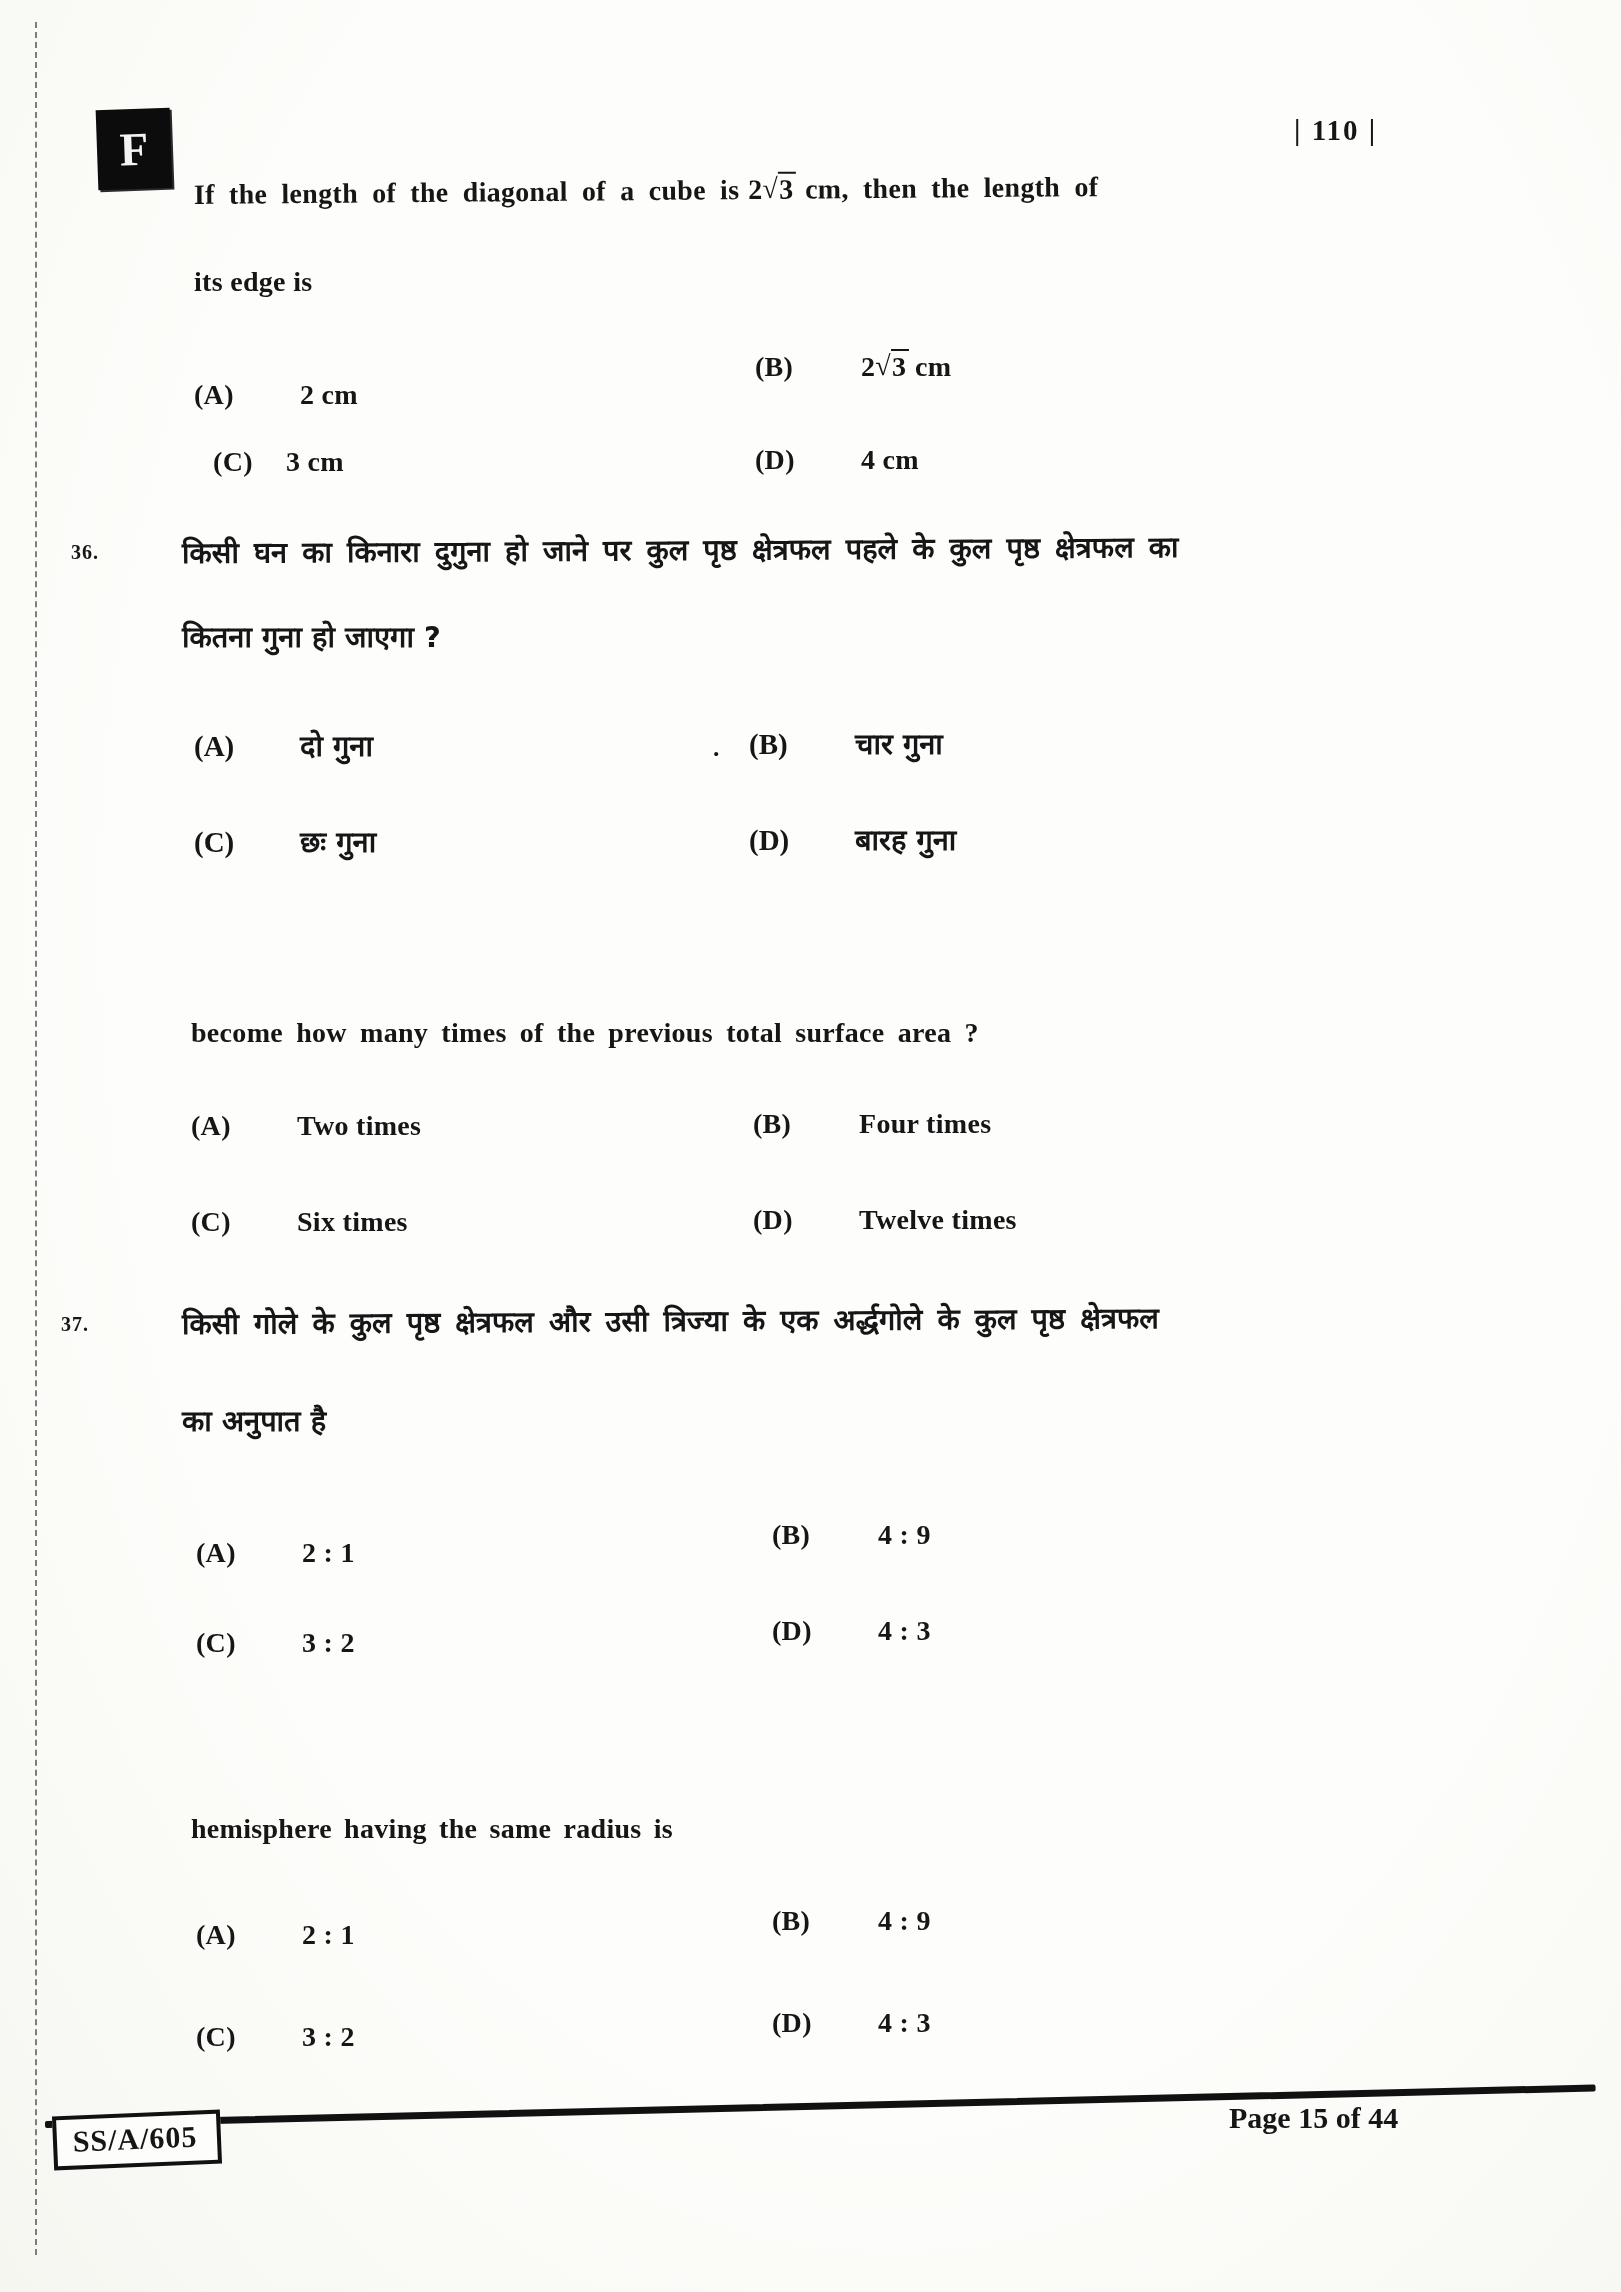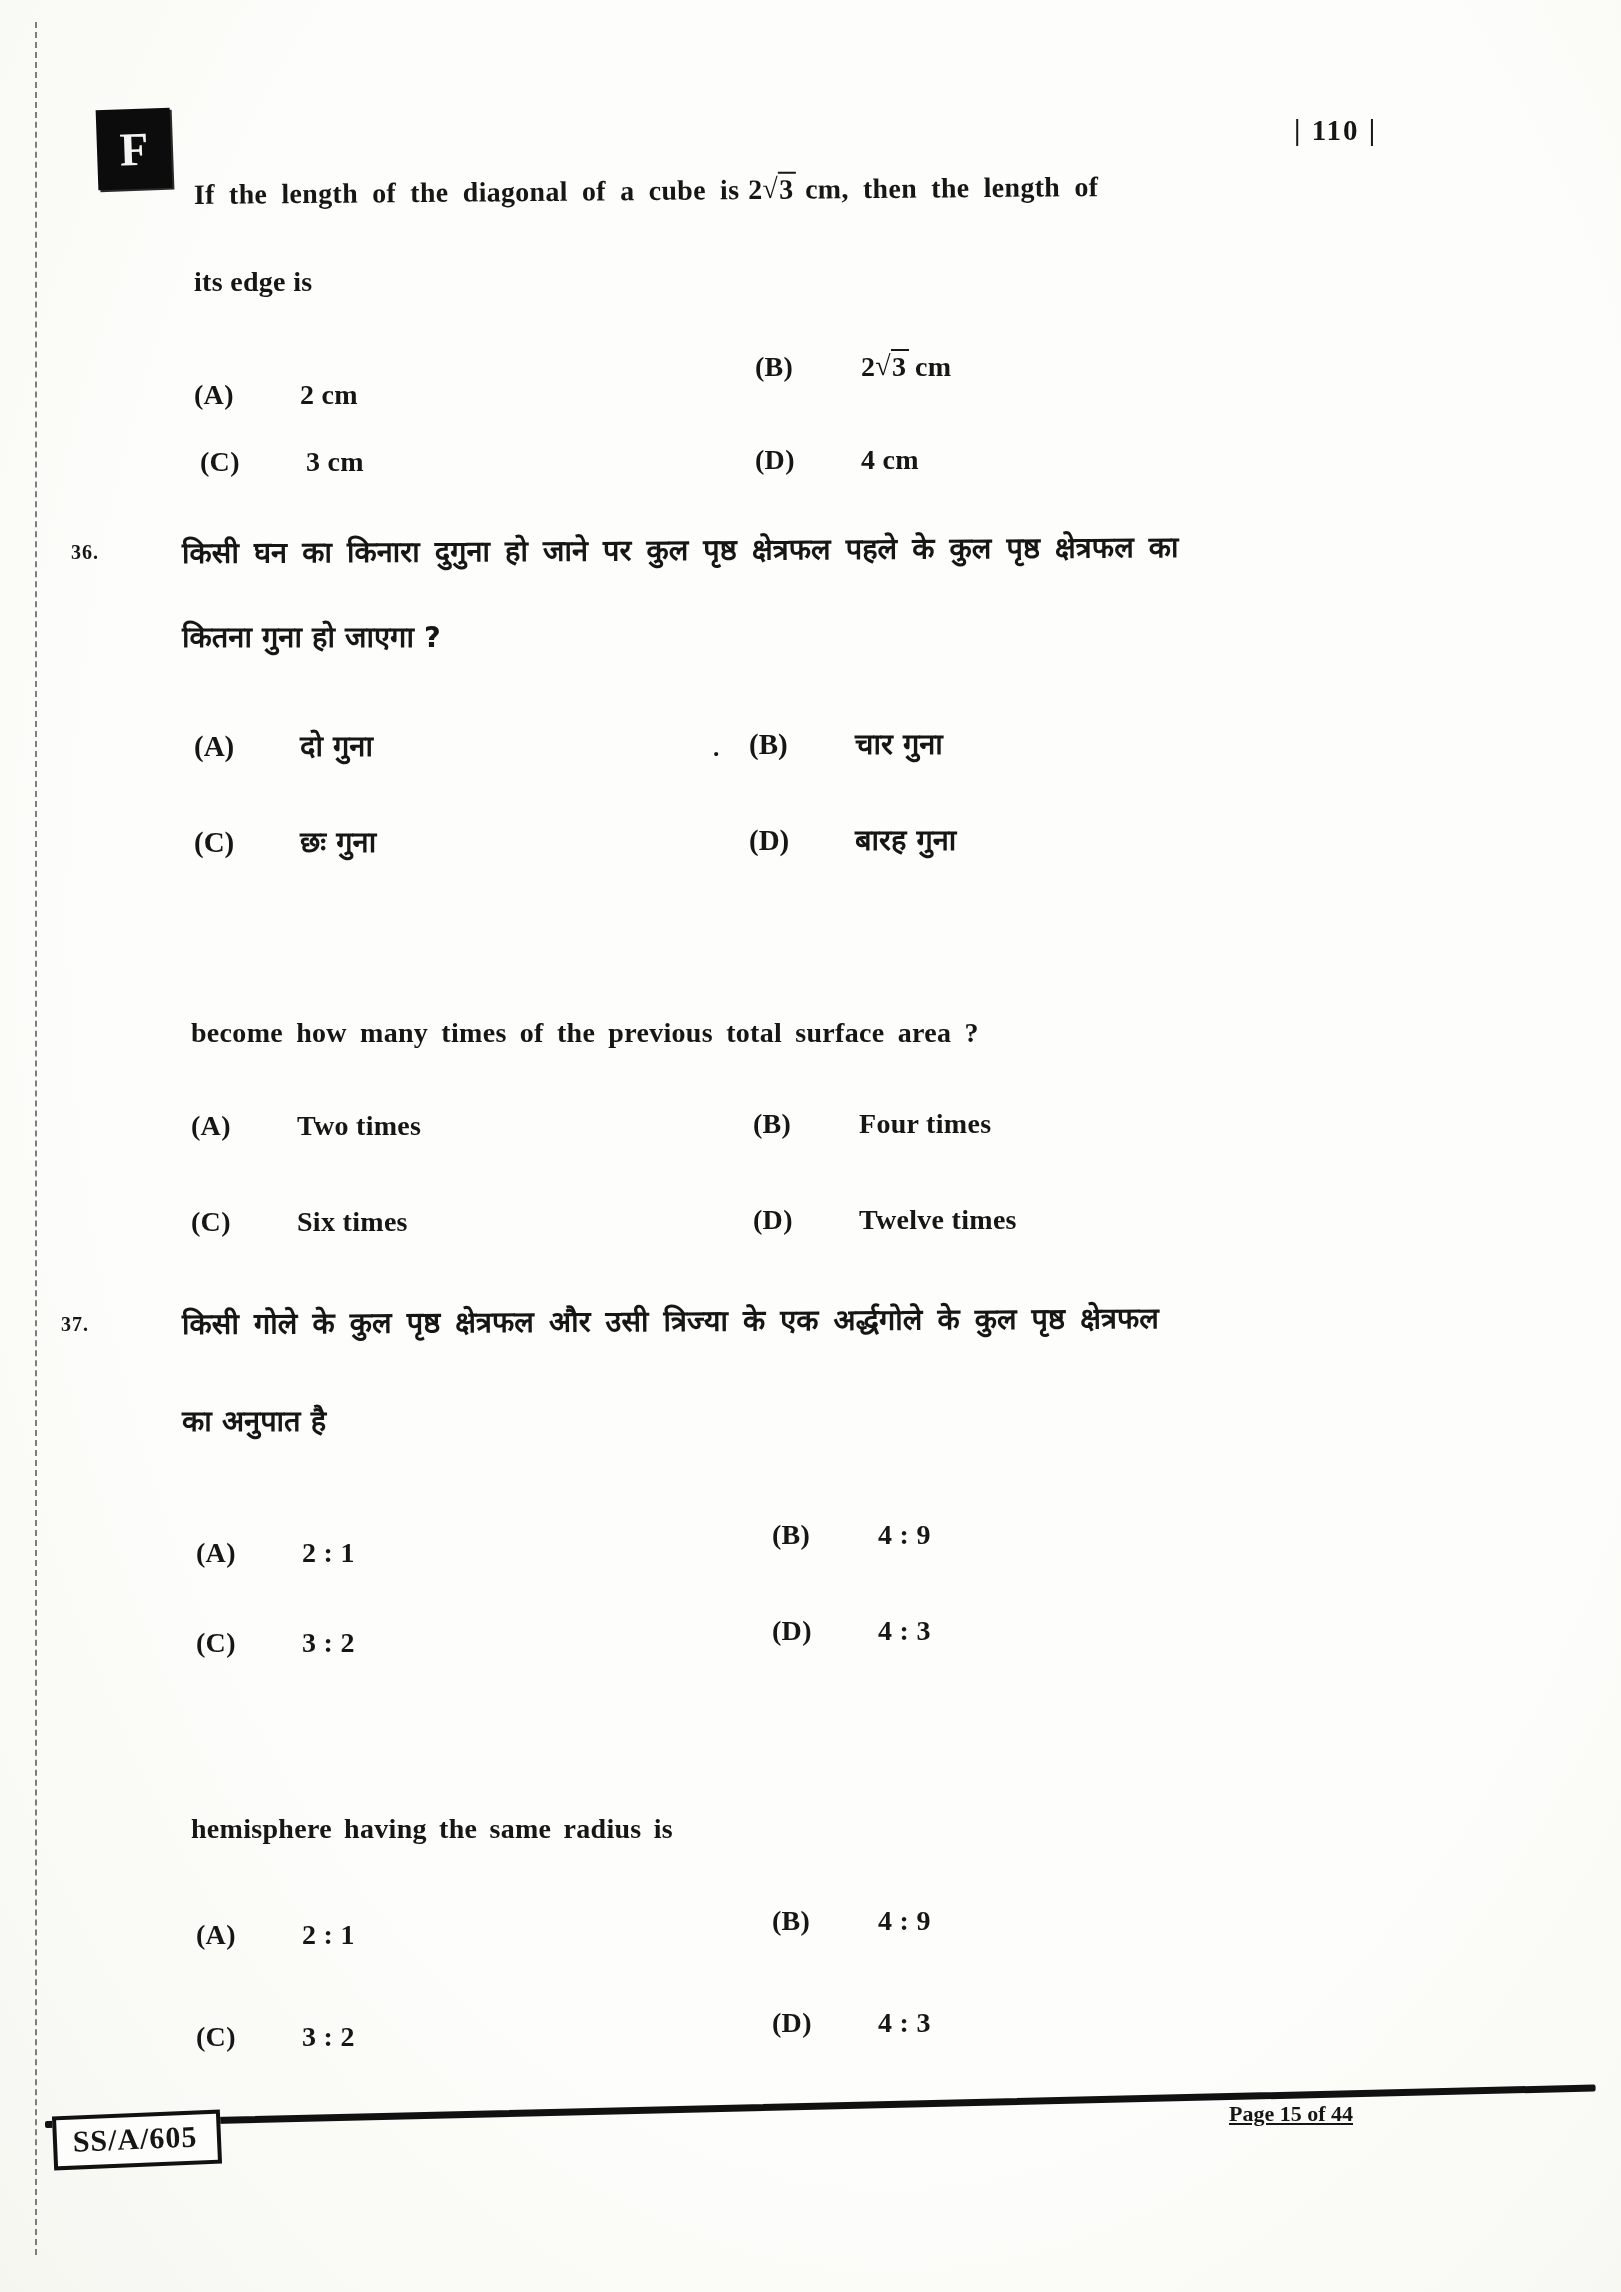--- a/index.html
+++ b/index.html
@@ -40,21 +40,21 @@
     left:45px;top:2121px;width:1551px;height:6.9px;background:#111;
     transform:rotate(-1.35deg);transform-origin:left center;border-radius:2px;
   }
   .code-box{
     left:53px;top:2113px;
     border:4.9px solid #111;background:#fdfdfb;
     padding:4.9px 19.6px 6.9px 15.7px;
     font-weight:700;font-size:30px;letter-spacing:1px;
     transform:rotate(-2.4deg);
   }
-  .page-info{left:1229px;top:2101px;font-weight:700;font-size:22px;text-decoration:underline;}
+  .page-info{left:1229px;top:2101px;font-weight:700;font-size:30px;}
   .page-ref{left:1294px;top:114px;font-weight:700;font-size:29px;letter-spacing:2px;}
   .stray{font-weight:700;font-size:25.5px;}
 </style>
 </head>
 <body>
 
 <div class="page">
 
   <div class="abs edge-line"></div>
 
@@ -67,21 +67,21 @@
     <span>If the length of the diagonal of a cube is</span><span class="mgl"><span>2</span><span class="rad-sign">√</span><span class="radicand">3</span></span><span class="mgl">cm, then the length of</span>
   </div>
   <div class="abs en" style="left:194px;top:266px;font-family:Liberation Serif, serif;">its edge is</div>
 
   <div class="abs en" style="left:194px;top:351px;margin-top:28px;">
     <span class="olabel">(A)</span><span class="oval">2 cm</span>
   </div>
   <div class="abs en" style="left:755px;top:349px;">
     <span class="olabel">(B)</span><span class="oval"><span>2</span><span class="rad-sign">√</span><span class="radicand">3</span><span style="margin-left:5.9px;">cm</span></span>
   </div>
-  <div class="abs en" style="left:200px;top:446px;">
+  <div class="abs en" style="left:180px;top:446px;text-align:center;">
     <span class="olabel">(C)</span><span class="oval">3 cm</span>
   </div>
   <div class="abs en" style="left:755px;top:444px;">
     <span class="olabel">(D)</span><span class="oval">4 cm</span>
   </div>
 
   <div class="abs qnum" style="left:71px;top:541px;">36.</div>
   <div class="abs hi tilt-b" style="left:182px;top:529px;word-spacing:4.9px;">किसी घन का किनारा दुगुना हो जाने पर कुल पृष्ठ क्षेत्रफल पहले के कुल पृष्ठ क्षेत्रफल का</div>
   <div class="abs hi" style="left:182px;top:616px;">कितना गुना हो जाएगा ?</div>
 

